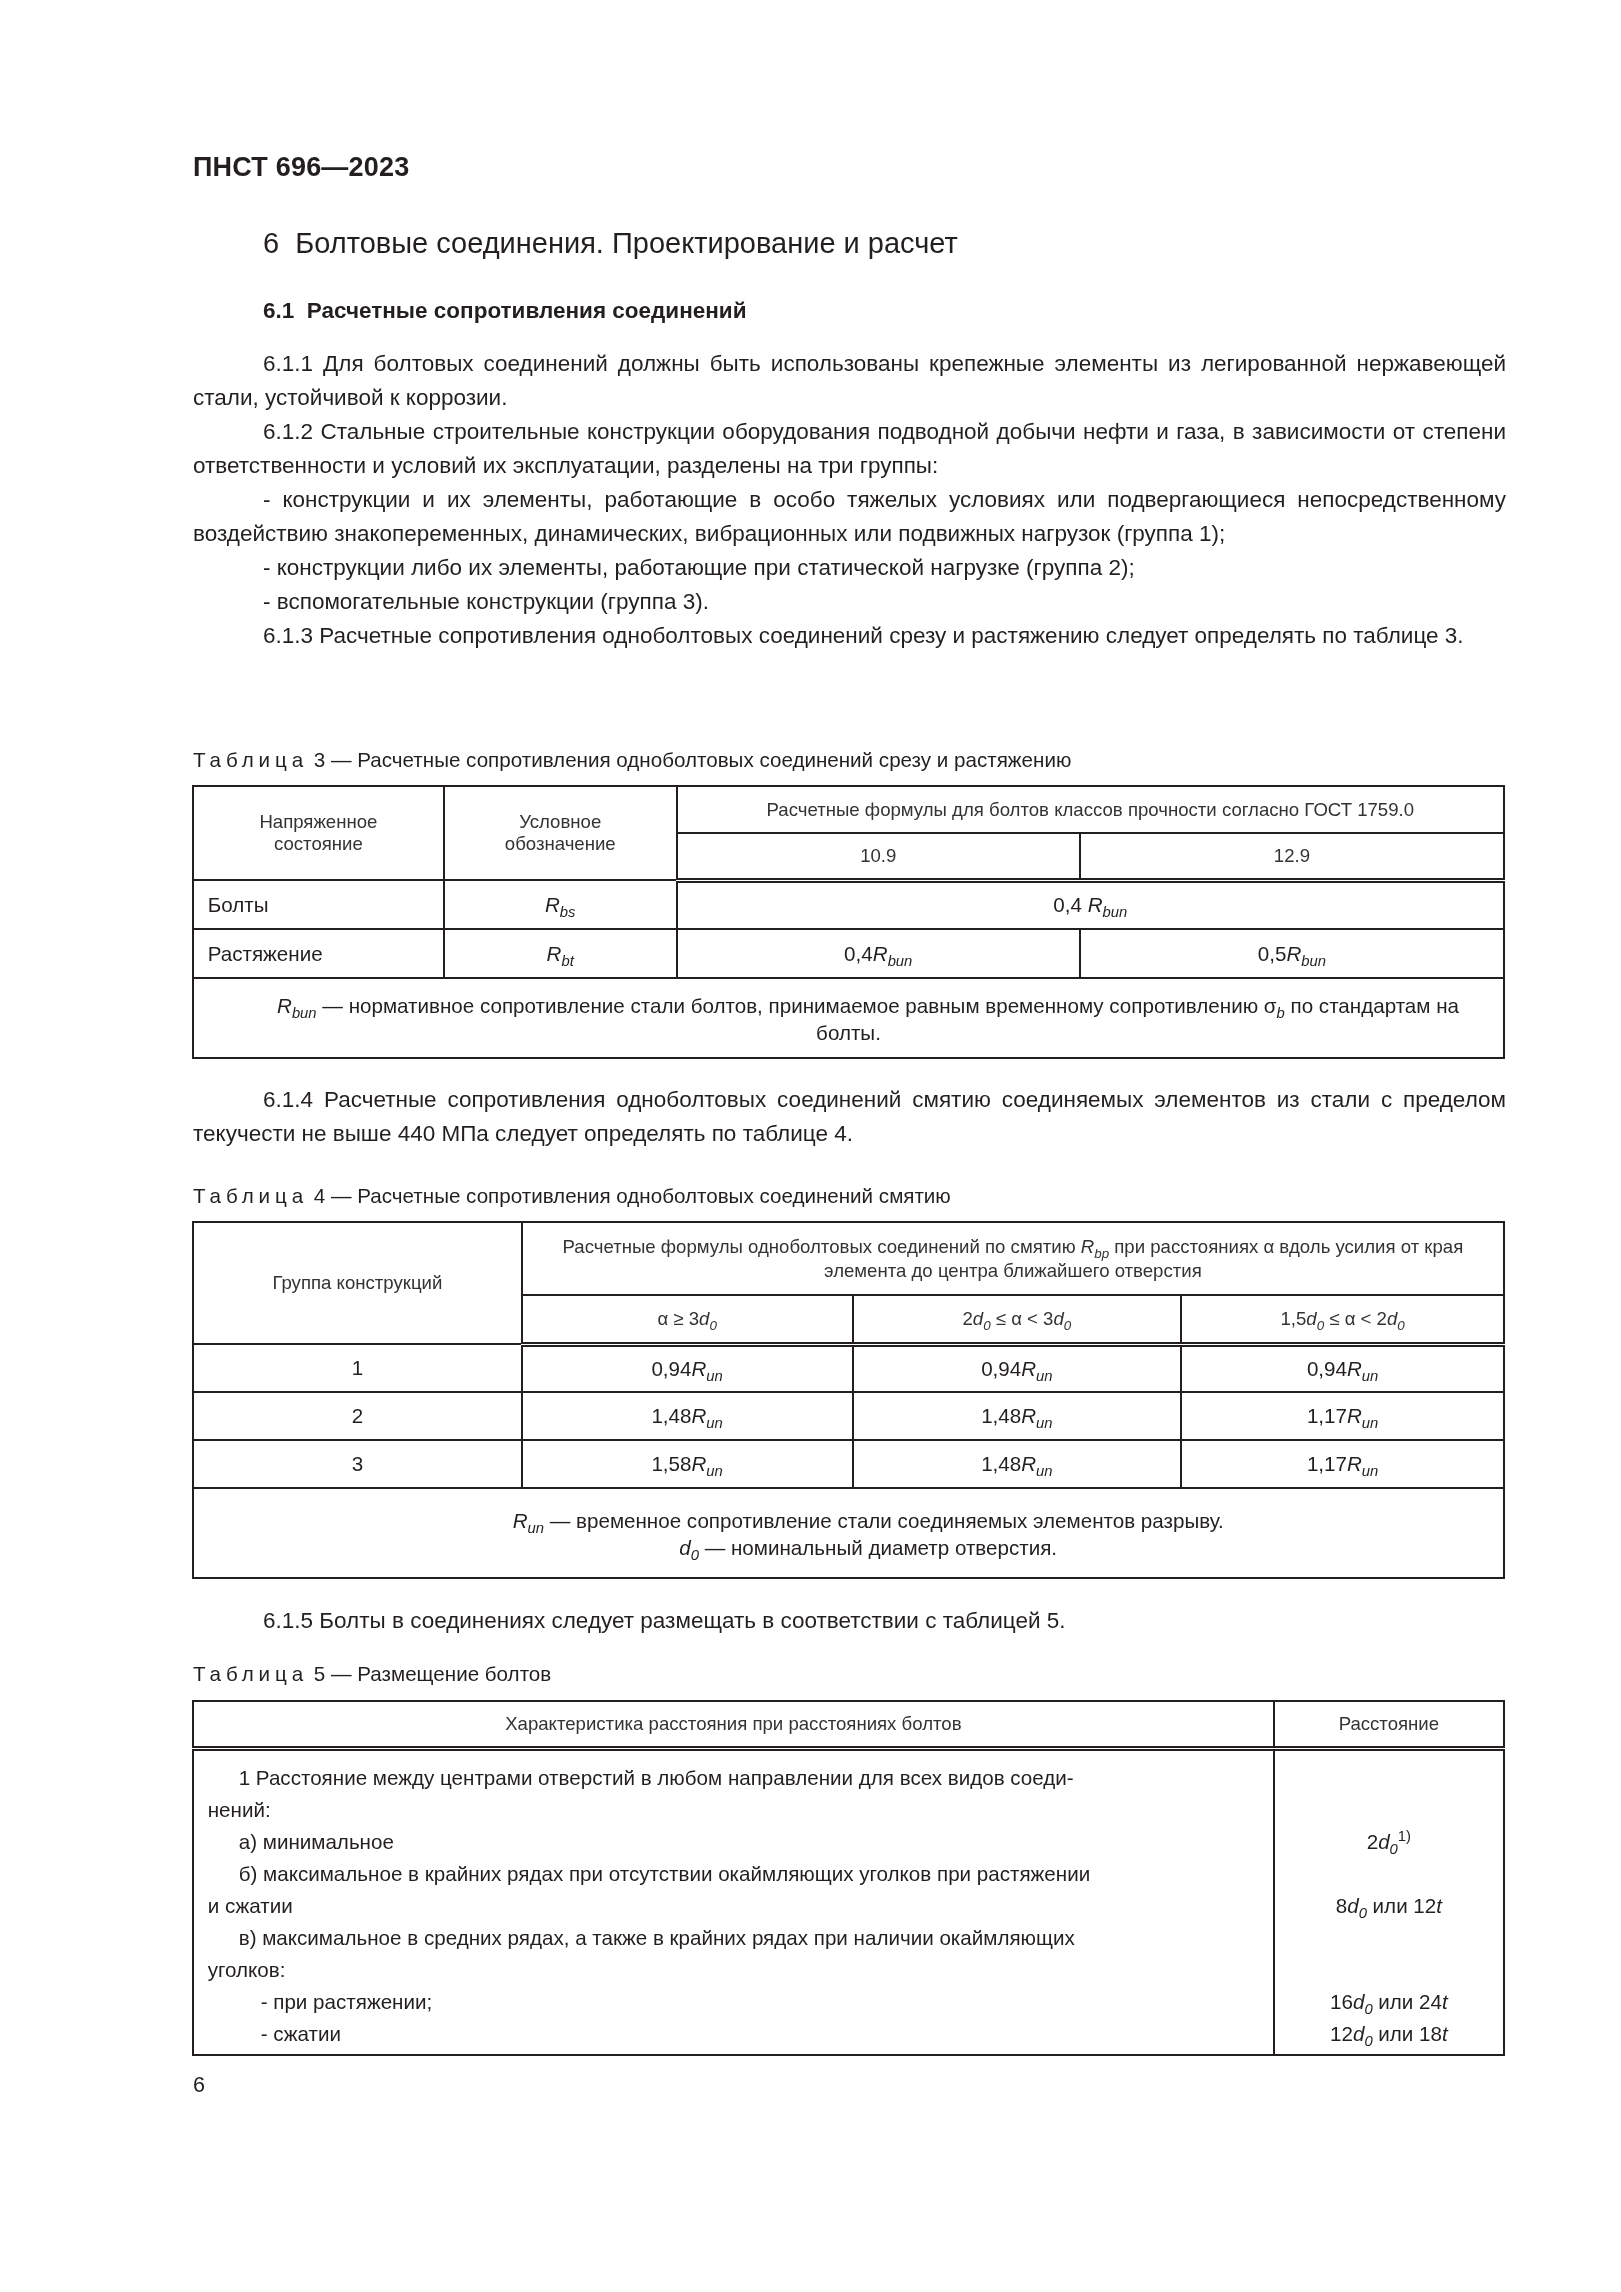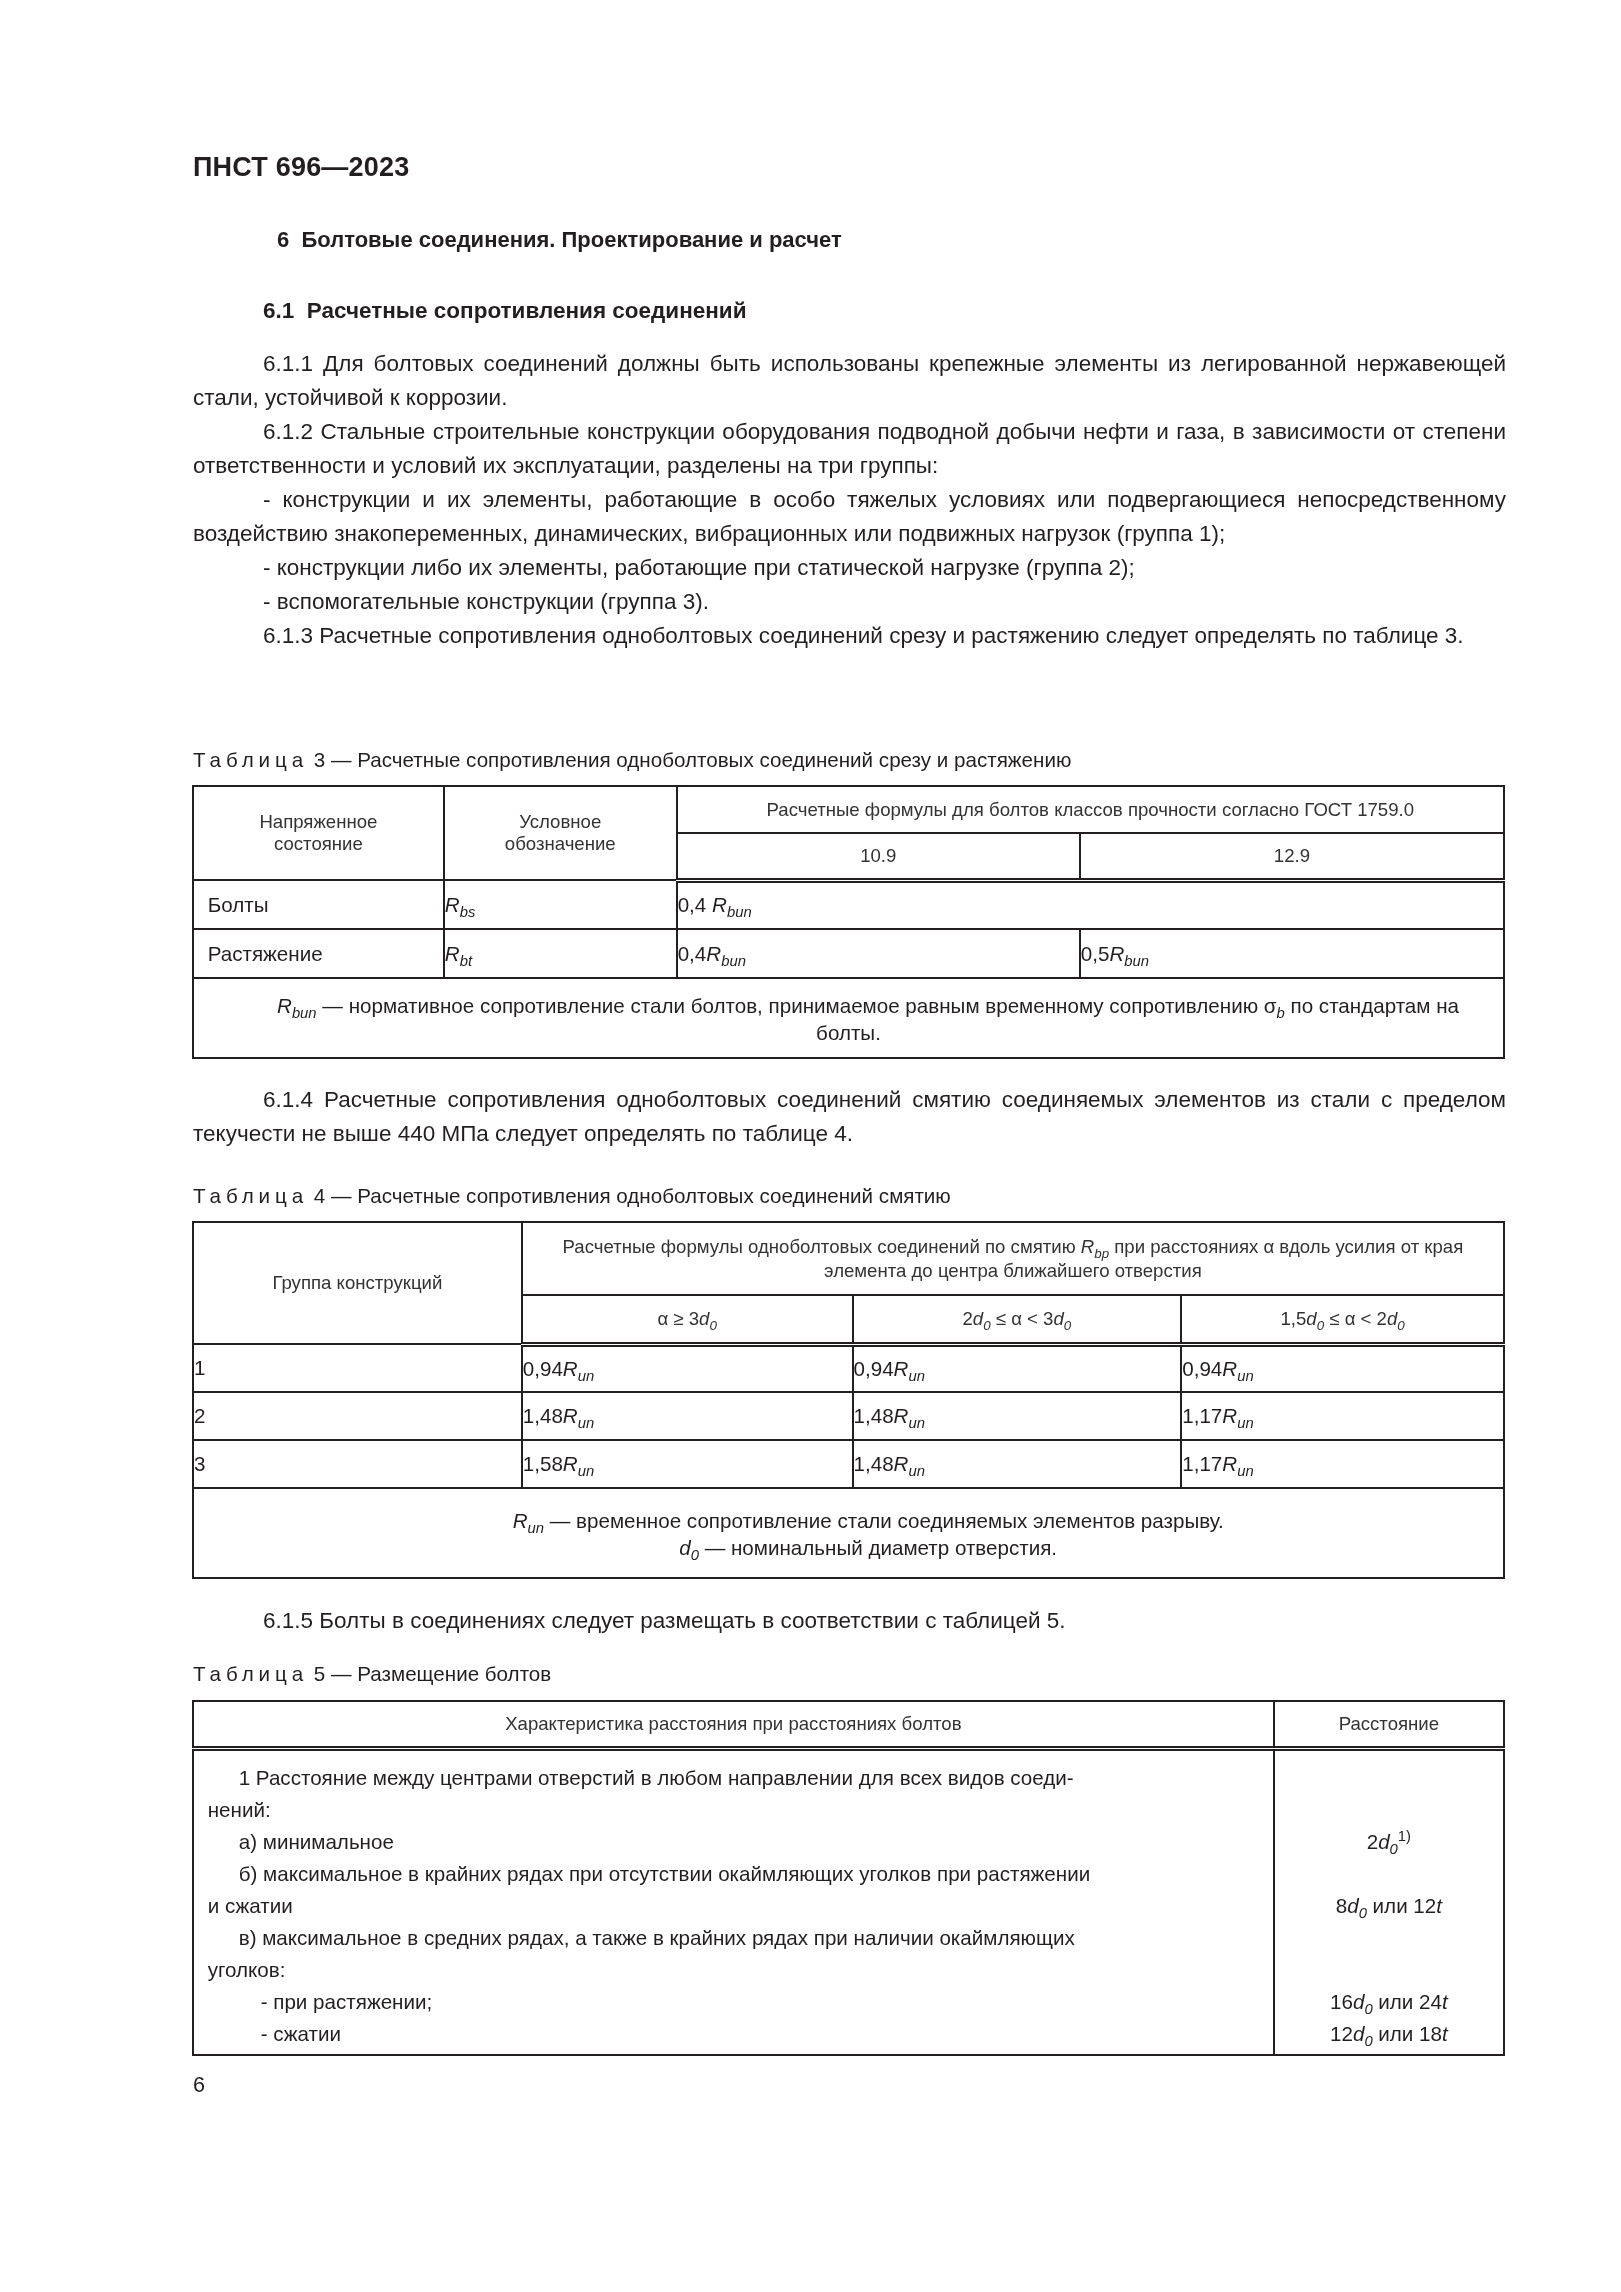--- a/index.html
+++ b/index.html
@@ -3,35 +3,35 @@
 <meta charset="utf-8">
 <style>
   * { box-sizing: border-box; margin: 0; padding: 0; }
   html, body { width: 1621px; height: 2293px; background: #ffffff; }
   body { position: relative; font-family: "Liberation Sans", sans-serif; color: #231f20; overflow: hidden; }
 
   .page { position: absolute; left: 0; top: 0; width: 1621px; height: 2293px; }
 
   .running-head { position: absolute; left: 193px; top: 152px; font-size: 27px; font-weight: bold; letter-spacing: 0.2px; }
 
-  .chapter-title { position: absolute; left: 277px; top: 227px; font-size: 22px; font-weight: bold; }
+  .chapter-title { position: absolute; left: 263px; top: 227px; font-size: 29px; font-weight: normal; }
   .section-title { position: absolute; left: 263px; top: 298px; font-size: 22.5px; font-weight: bold; }
 
   .body-text { position: absolute; left: 193px; width: 1313px; font-size: 22.5px; line-height: 34px; text-align: justify; }
   .body-text p { text-indent: 70px; }
   .body-text p.list { text-indent: 70px; }
 
   .caption { position: absolute; left: 193px; font-size: 20.6px; }
   .caption .spaced { letter-spacing: 4.9px; }
 
   table.doc { position: absolute; left: 192px; width: 1313px; border-collapse: collapse; font-size: 20.6px; }
   table.doc td, table.doc th { border: 2.5px solid #231f20; font-weight: normal; vertical-align: middle; }
   table.doc th { font-size: 18.6px; text-align: center; color: #333; }
   table.doc tr.hdr-last th, table.doc tr.hdr-last td { border-bottom: 5.9px double #231f20; }
-  table.doc td.c { }
+  table.doc td.c { text-align: center; }
   table.doc td.l { text-align: left; padding-left: 13.7px; }
   .note-cell { padding: 9.8px 13.7px 7.8px 13.7px; line-height: 27.4px; text-align: center; }
   .note-cell .ind { padding-left: 39px; }
   i { font-style: italic; }
   sub { font-size: 0.72em; vertical-align: -0.35em; font-style: italic; line-height: 0; }
   sup { font-size: 0.72em; vertical-align: 0.55em; line-height: 0; }
 
   
   #t3 { top: 785px; }
   #t3 col.c1 { width: 251px; } #t3 col.c2 { width: 233px; } #t3 col.c3 { width: 404px; } #t3 col.c4 { width: 425px; }

